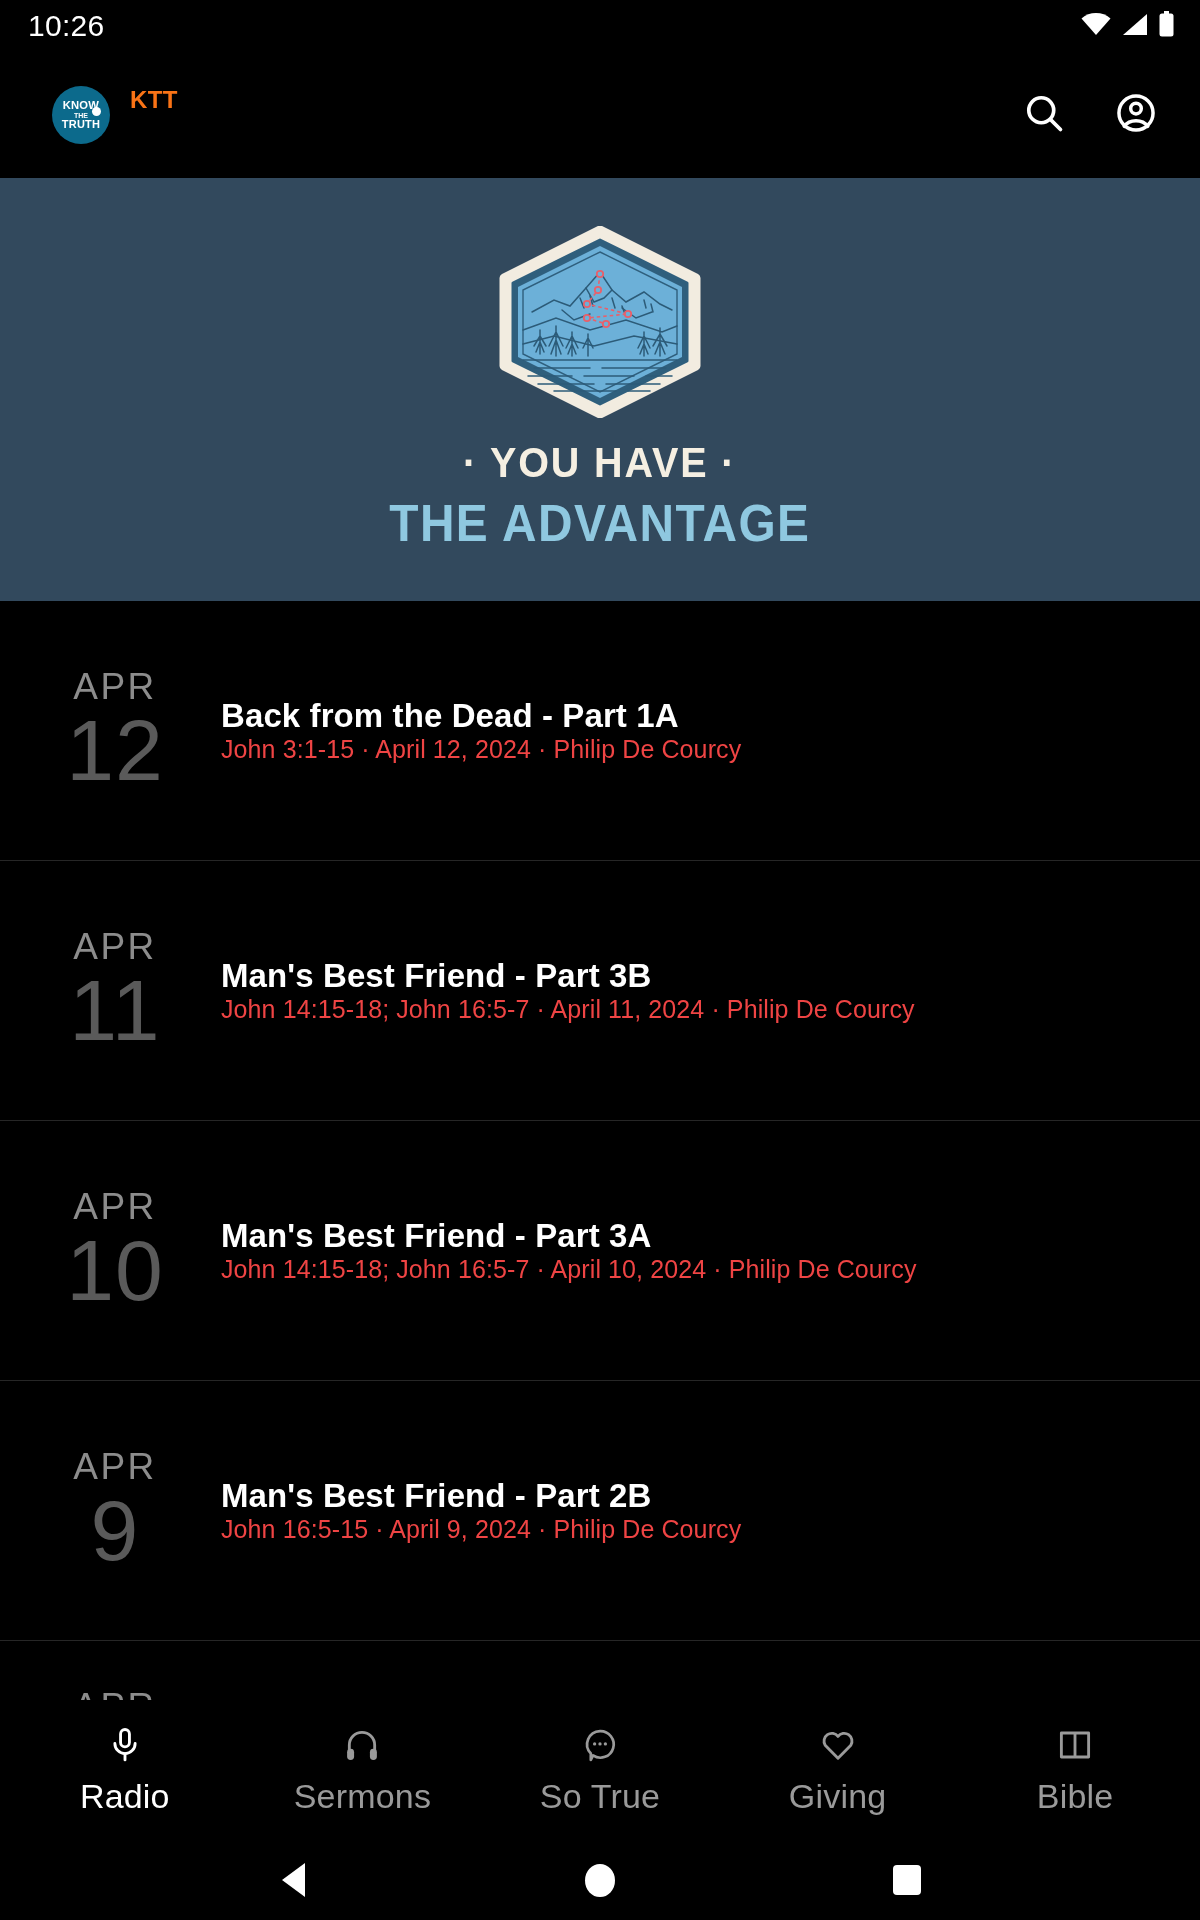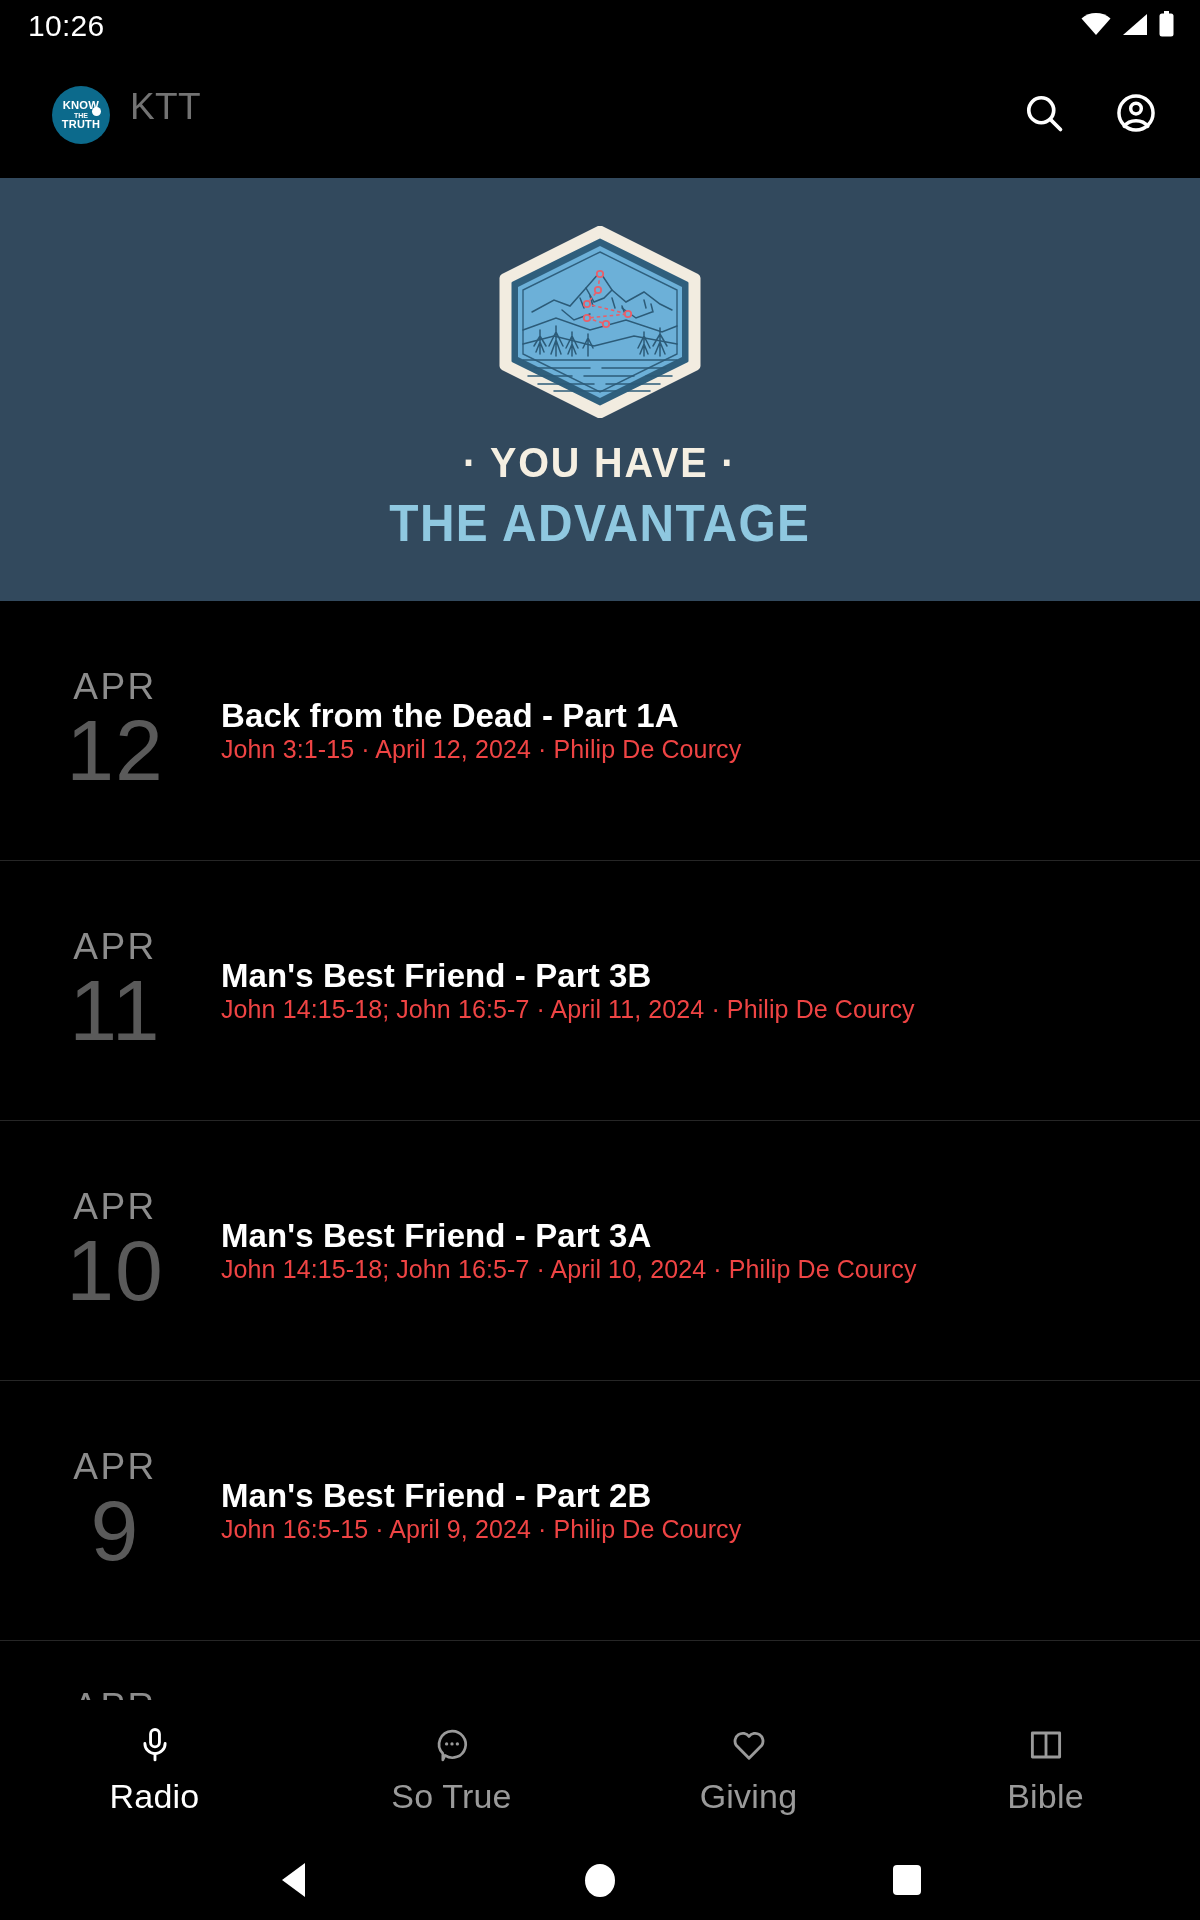--- a/index.html
+++ b/index.html
@@ -95,23 +95,23 @@
   .brand-logo .lg-mark {
     position: absolute;
     right: 9px;
     top: 21px;
     width: 9px;
     height: 9px;
     border-radius: 50%;
     background: #ffffff;
   }
   .brand-title {
-    font-size: 37px;
-    font-weight: normal;
-    color: #737373;
+    font-size: 24px;
+    font-weight: bold;
+    color: #f97316;
     letter-spacing: 0.4px;
   }
   .app-bar-actions {
     margin-left: auto;
     display: flex;
     align-items: center;
     gap: 36px;
   }
   .icon-btn {
     width: 56px;
@@ -457,20 +457,30 @@
       <div class="nav-icon">
         <svg width="38" height="38" viewBox="0 0 24 24" fill="none" stroke="#ffffff" stroke-width="1.8" stroke-linecap="round">
           <rect x="9.2" y="2.2" width="5.6" height="11" rx="2.8"></rect>
           <path d="M5.6 11 A6.4 6.4 0 0 0 18.4 11"></path>
           <line x1="12" y1="17.4" x2="12" y2="21.4"></line>
         </svg>
       </div>
       <div class="nav-label">Radio</div>
     </div>
 
+    <div class="nav-item">
+      <div class="nav-icon">
+        <svg width="38" height="38" viewBox="0 0 24 24" fill="none" stroke="#9a9a9a" stroke-width="1.8" stroke-linecap="round">
+          <path d="M4 16 V12 A8 8 0 0 1 20 12 V16"></path>
+          <rect x="2.6" y="14.4" width="4.4" height="7" rx="2.2" fill="#9a9a9a" stroke="none"></rect>
+          <rect x="17" y="14.4" width="4.4" height="7" rx="2.2" fill="#9a9a9a" stroke="none"></rect>
+        </svg>
+      </div>
+      <div class="nav-label">Sermons</div>
+    </div>
 
     <div class="nav-item">
       <div class="nav-icon">
         <svg width="38" height="38" viewBox="0 0 24 24" fill="none" stroke="#9a9a9a" stroke-width="1.7">
           <path d="M12 3.2 A8.4 8.4 0 1 1 7.6 18.6 L6.2 21.4 L6.2 17.4 A8.4 8.4 0 0 1 12 3.2 Z" stroke-linejoin="round"></path>
           <circle cx="8.6" cy="11.3" r="1.05" fill="#9a9a9a" stroke="none"></circle>
           <circle cx="12" cy="11.3" r="1.05" fill="#9a9a9a" stroke="none"></circle>
           <circle cx="15.4" cy="11.3" r="1.05" fill="#9a9a9a" stroke="none"></circle>
         </svg>
       </div>

